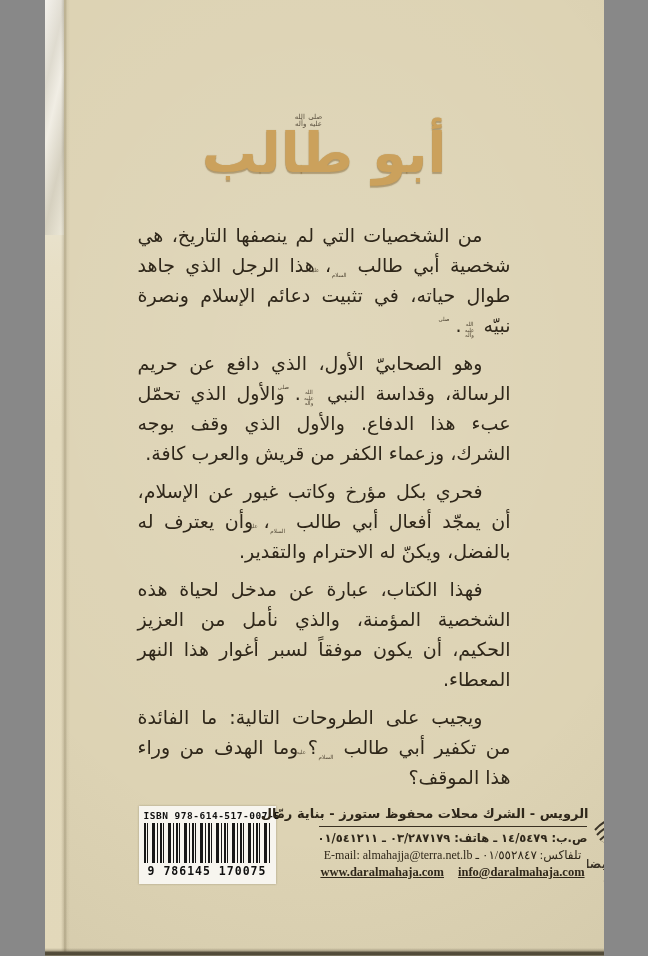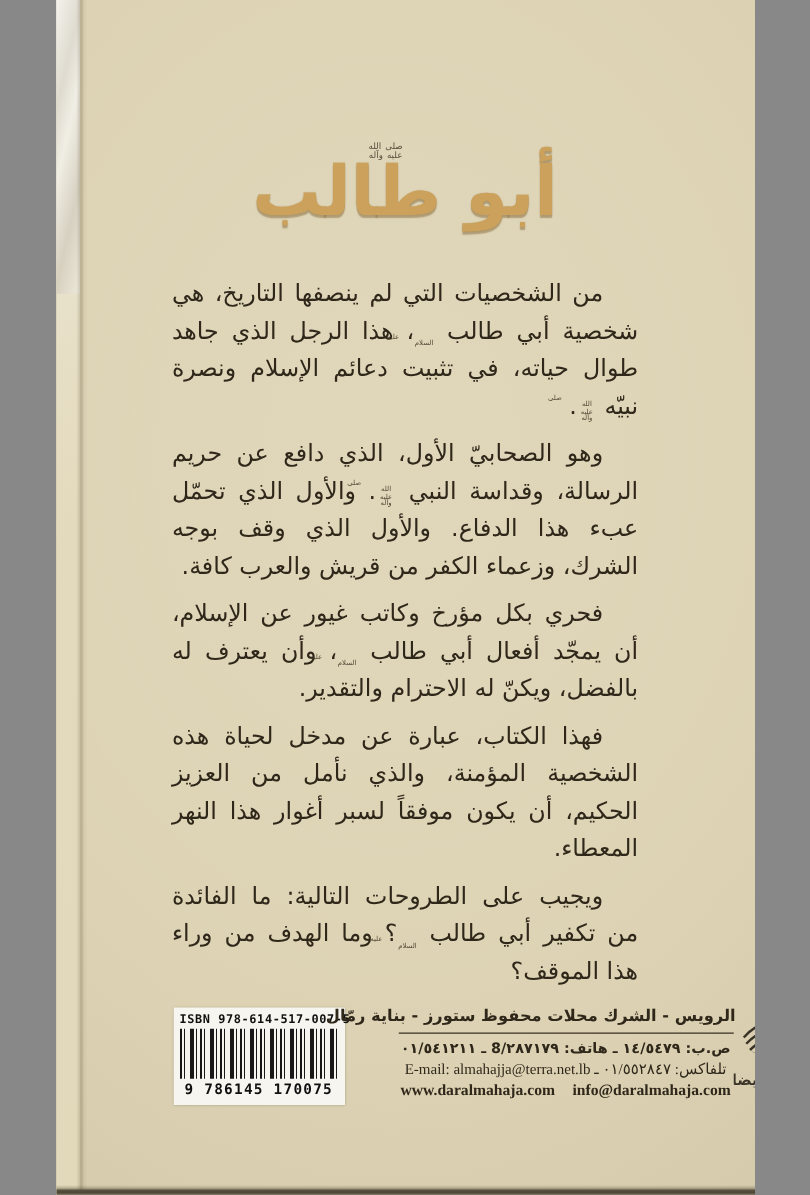--- a/index.html
+++ b/index.html
@@ -94,21 +94,21 @@
   }
   #publisher-address{font-size:13px;font-weight:bold;white-space:nowrap;}
   #publisher-rule{border:0;border-top:1.5px solid var(--rule);margin:5px 2px 4px 2px;}
   #publisher-pobox{font-size:11.5px;font-weight:bold;white-space:nowrap;}
   #publisher-telefax{
     font-size:12px;margin-top:3px;white-space:nowrap;
     font-family:"Liberation Serif", serif;font-weight:normal;
   }
   #publisher-web-line{
     direction:ltr;font-family:"Liberation Serif", serif;font-weight:bold;
-    font-size:12.5px;margin-top:2px;white-space:nowrap;
+    font-size:12.5px;margin-top:2px;white-space:nowrap;text-decoration:underline;
   }
   #publisher-web-line .gap{display:inline-block;width:14px;}
   #logo{position:absolute;left:542px;top:788px;width:92px;height:116px;}
   #logo svg{width:100%;height:100%;}
 </style>
 </head>
 <body>
 
 <div id="cover">
 
@@ -133,21 +133,21 @@
 
   <div id="barcode">
     <div class="isbn">ISBN 978-614-517-007-5</div>
     <div class="bars"></div>
     <div class="digits">9 786145 170075</div>
   </div>
 
   <div id="publisher-block">
     <div id="publisher-address">الرويس - الشرك محلات محفوظ ستورز - بناية رمّال</div>
     <hr id="publisher-rule">
-    <div id="publisher-pobox">ص.ب: ١٤/٥٤٧٩ ـ هاتف: 8/٢٨٧١٧٩ ـ ٠١/٥٤١٢١١</div>
+    <div id="publisher-pobox">ص.ب: ١٤/٥٤٧٩ ـ هاتف: ٠٣/٢٨٧١٧٩ ـ ٠١/٥٤١٢١١</div>
     <div id="publisher-telefax">تلفاكس: ٠١/٥٥٢٨٤٧ ـ E-mail: almahajja@terra.net.lb</div>
     <div id="publisher-web-line">
       <span>www.daralmahaja.com</span><span class="gap"></span><span>info@daralmahaja.com</span>
     </div>
   </div>
 
   <div id="logo">
     <svg viewBox="0 0 92 116" xmlns="http://www.w3.org/2000/svg">
       <g stroke="#3b3428" fill="none" stroke-width="1.1">
         <line x1="46" y1="28" x2="46" y2="8"></line>

